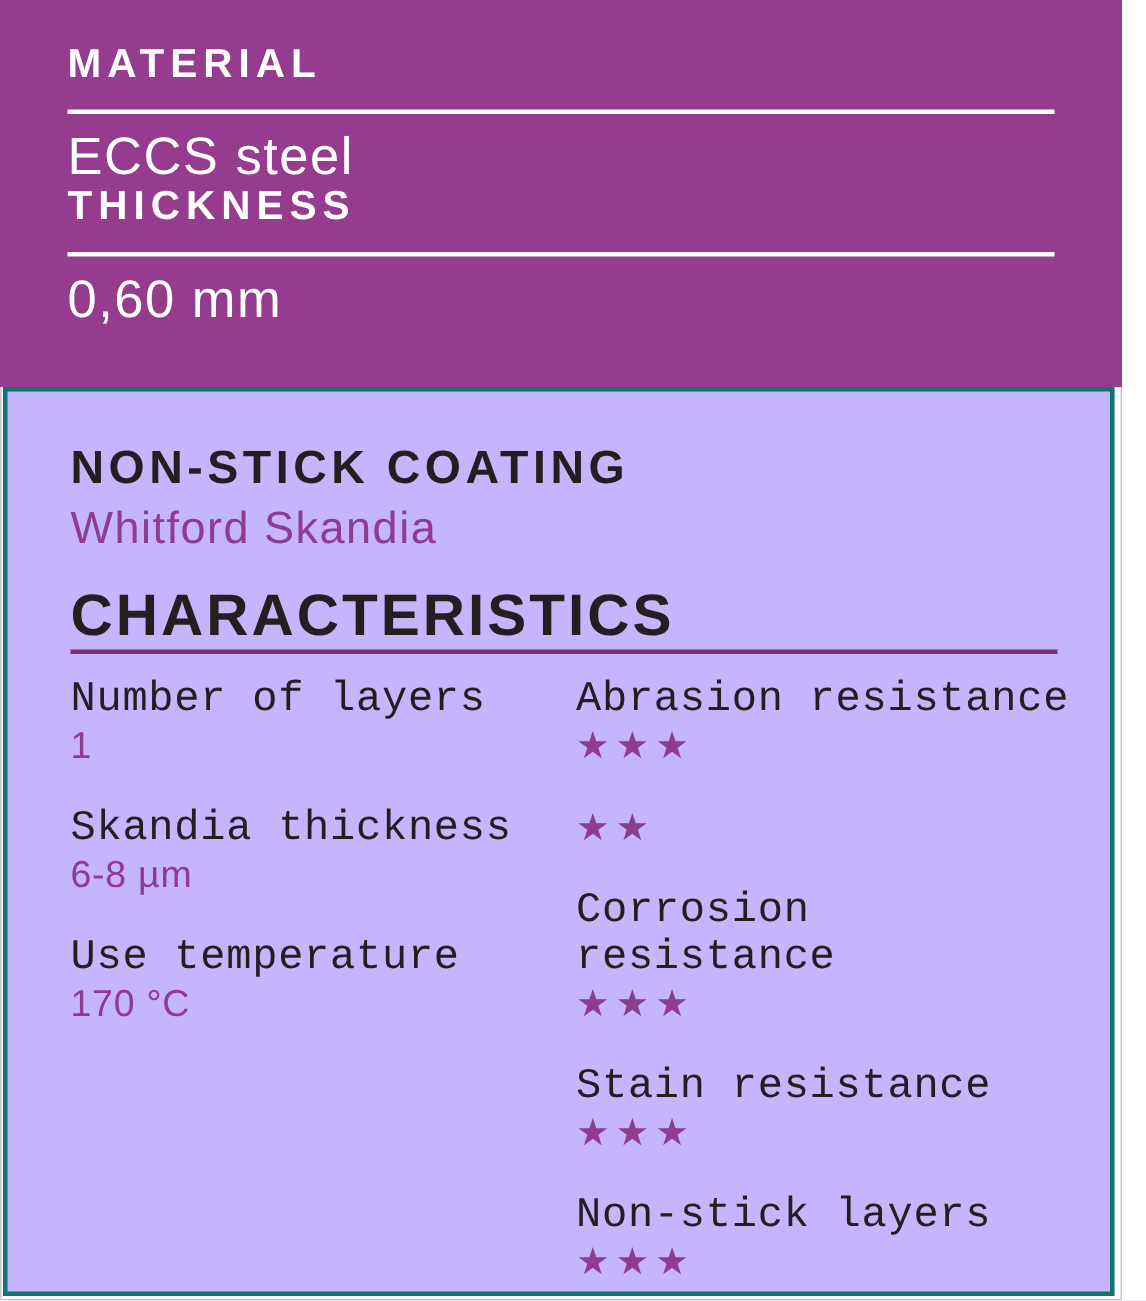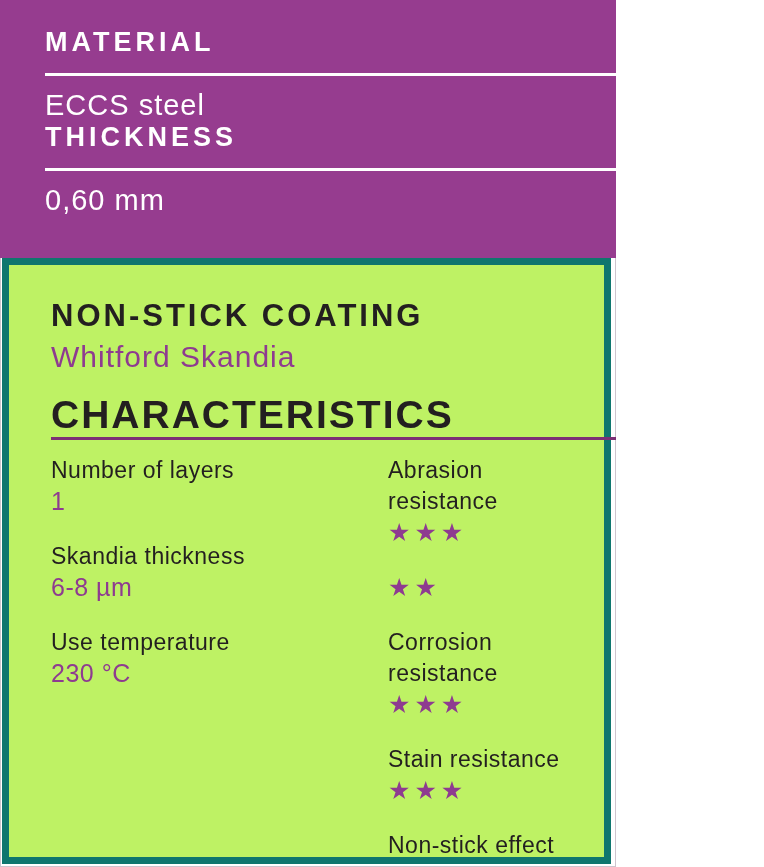--- a/index.html
+++ b/index.html
@@ -3,21 +3,21 @@
 <meta charset="utf-8">
 <style>
   * { margin:0; padding:0; box-sizing:border-box; }
   html,body { background:#ffffff; }
   body {
     font-family: "Liberation Sans", sans-serif;
     width:764px; height:867px;
     color:#231f20;
   }
   .page {
-    width:616px; height:867px;
+    width:748px; height:867px;
     background:#ffffff;
     box-shadow: inset 0 0 0 1px rgba(60,20,55,0.25);
     overflow:hidden;
   }
   
   .header {
     height:258px;
     background:#963c8f;
     padding:26px 45px 0 45px;
     color:#ffffff;
@@ -27,31 +27,31 @@
     letter-spacing:4px;
     line-height:32px;
   }
   .hline {
     margin-top:15px;
     width:658px; height:3px;
     background:#ffffff;
   }
   .hvalue {
     margin-top:13px;
-    font-size:29px; font-weight:400;
+    font-size:35px; font-weight:400;
     letter-spacing:1px;
     line-height:32px;
   }
   .hfield + .hfield { }
   
   .card {
     margin:0 5px 3px 2px;
     height:606px;
-    border:7px solid #0f766e;
-    background:#bef264;
+    border:3px solid #0f766e;
+    background:#c4b5fd;
     padding:33px 20px 0 42px;
   }
   .coating-title {
     font-size:31px; font-weight:700;
     letter-spacing:3px;
     line-height:36px;
     color:#231f20;
   }
   .coating-subtitle {
     margin-top:5px;
@@ -73,23 +73,24 @@
     background:#7c2f75;
   }
   .cols {
     margin-top:15px;
     display:flex;
   }
   .col-left  { width:337px; }
   .col-right { flex:1; }
   .row { margin-bottom:24px; }
   .row .lbl {
-    font-size:23px; line-height:31px;
+    font-size:28px; line-height:31px;
     letter-spacing:0.5px;
     color:#231f20;
+    font-family:Liberation Mono, monospace;
   }
   .row .val {
     font-size:25px; line-height:31px;
     letter-spacing:0.5px;
     color:#8e3b90;
   }
   .row .stars {
     font-size:25px; line-height:31px;
     letter-spacing:4px;
     color:#8e3b90;
@@ -126,42 +127,42 @@
         <div class="row">
           <div class="lbl">Number of layers</div>
           <div class="val">1</div>
         </div>
         <div class="row">
           <div class="lbl">Skandia thickness</div>
           <div class="val">6-8 µm</div>
         </div>
         <div class="row">
           <div class="lbl">Use temperature</div>
-          <div class="val">230 °C</div>
+          <div class="val">170 °C</div>
         </div>
       </div>
 
       <div class="col-right">
         <div class="row">
           <div class="lbl">Abrasion resistance</div>
           <div class="stars">★★★</div>
         </div>
         <div class="row">
           <div class="stars">★★</div>
         </div>
         <div class="row">
           <div class="lbl">Corrosion resistance</div>
           <div class="stars">★★★</div>
         </div>
         <div class="row">
           <div class="lbl">Stain resistance</div>
           <div class="stars">★★★</div>
         </div>
         <div class="row">
-          <div class="lbl">Non-stick effect</div>
+          <div class="lbl">Non-stick layers</div>
           <div class="stars">★★★</div>
         </div>
       </div>
 
     </div>
   </div>
 
 </div>
 
 </body></html>

